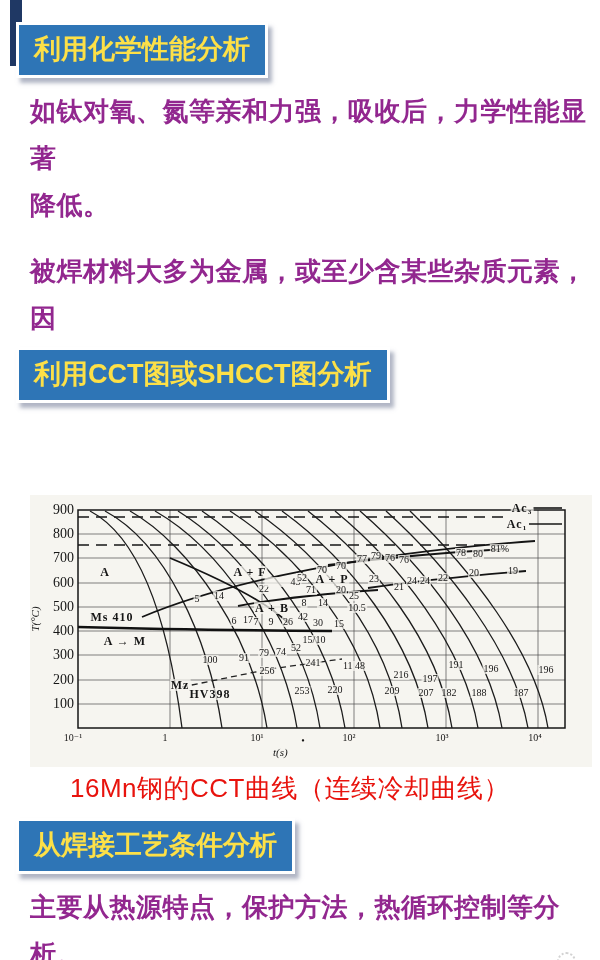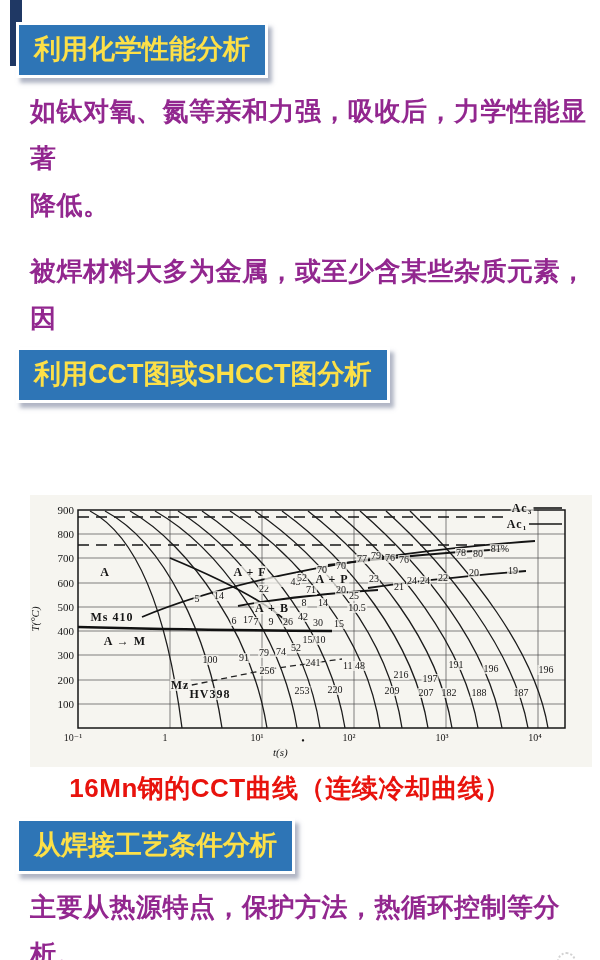--- a/index.html
+++ b/index.html
@@ -16,34 +16,34 @@
     border:3px solid #ffffff;
     box-shadow:4px 5px 4px rgba(100,110,140,.5);
   }
   .para{
     position:absolute;left:30px;width:566px;color:var(--body_purple,#92278F);
     font-size:26px;line-height:47px;font-weight:600;white-space:pre-line;
     letter-spacing:.5px;
   }
   .caption{
     position:absolute;left:0;top:771px;width:580px;text-align:center;
-    color:var(--caption_red,#E8130D);font-size:26px;font-weight:bold;letter-spacing:.5px;
+    color:var(--caption_red,#E8130D);font-size:26px;font-weight:normal;letter-spacing:.5px;
   }
   
   .chart{
     position:absolute;left:30px;top:495px;width:562px;height:272px;
     background:var(--chart_bg,#F6F5F0);color:#1e1e1e;
   }
   .chart svg{position:absolute;left:0;top:0;}
   .ann{
     position:absolute;font-family:"Liberation Serif","DejaVu Serif",serif;
     font-size:10px;transform:translate(-50%,-50%);white-space:nowrap;color:#161616;
     background:rgba(246,245,240,.72);padding:0 1px;line-height:1;
   }
-  .ann.r{transform:translate(-100%,-50%);font-size:11px;background:none;}
+  .ann.r{transform:translate(-100%,-50%);font-size:14px;background:none;}
   .ann.b{font-weight:bold;font-size:12px;letter-spacing:1px;}
   .ylab{
     position:absolute;left:-8px;top:118px;transform:rotate(-90deg);
     font-family:"Liberation Serif",serif;font-style:italic;font-size:11px;color:#161616;
   }
   .xlab{
     position:absolute;left:243px;top:251px;
     font-family:"Liberation Serif",serif;font-style:italic;font-size:11px;color:#161616;
   }
   

